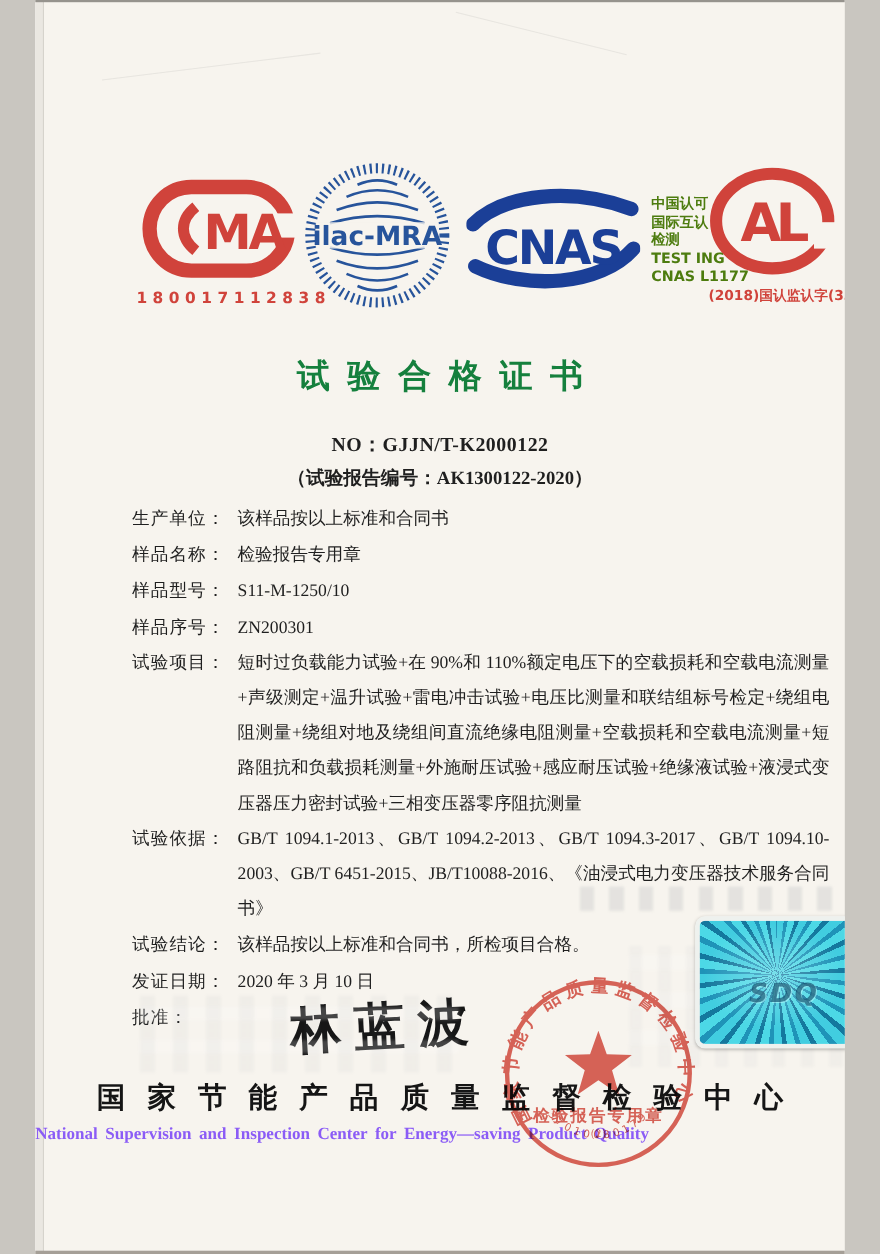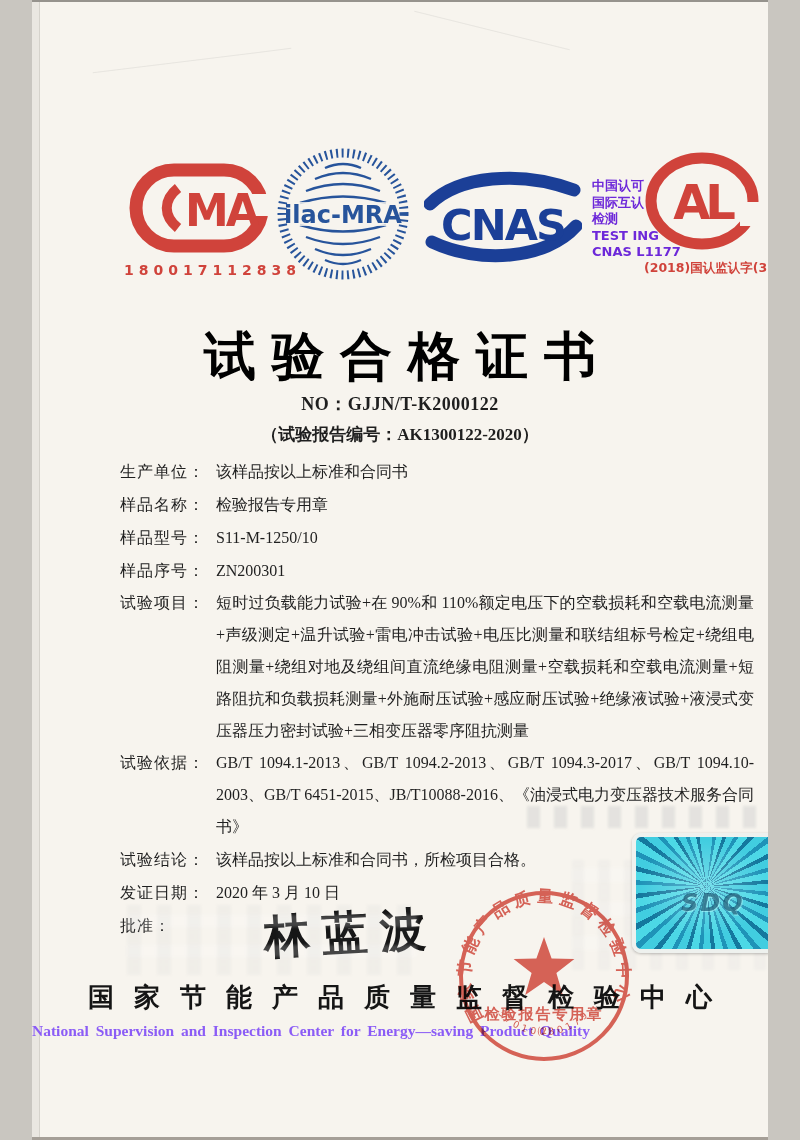--- a/index.html
+++ b/index.html
@@ -15,30 +15,30 @@
   .edge-bottom{position:absolute;left:0;bottom:0;right:0;height:3px;background:#a59f97;}
   .scratch{position:absolute;background:rgba(120,120,120,.12);transform:rotate(-7deg);height:1px;}
 
   
   .logo{position:absolute;}
   .cma-wrap{left:92px;top:162px;width:150px;text-align:center;}
   .cma-number{margin-top:2px;color:#d0433b;font-family:"DejaVu Sans","Liberation Sans",sans-serif;
     font-weight:bold;font-size:14px;letter-spacing:5px;white-space:nowrap;}
   .ilac-wrap{left:243px;top:146px;width:136px;}
   .cnas-wrap{left:392px;top:168px;display:flex;align-items:flex-start;}
-  .cnas-lines{margin-left:10px;margin-top:10px;color:#6d28d9;
+  .cnas-lines{margin-left:10px;margin-top:10px;color:#4d7c0f;
     font-family:"DejaVu Sans","Liberation Sans",sans-serif;font-weight:bold;
     font-size:13px;line-height:16.5px;white-space:nowrap;}
   .cal-wrap{left:612px;top:152px;width:178px;text-align:left;}
   .cal-caption{margin-top:6px;color:#d0433b;font-family:"DejaVu Sans","Liberation Sans",sans-serif;
     font-weight:bold;font-size:12.5px;white-space:nowrap;}
 
   
   .title{position:absolute;top:322px;left:0;width:100%;text-align:center;
-    font-size:52px;font-weight:bold;letter-spacing:16px;padding-left:16px;box-sizing:border-box;color:#000000;}
+    font-size:30px;font-weight:bold;letter-spacing:16px;padding-left:16px;box-sizing:border-box;color:#15803d;}
   .cert-no{position:absolute;top:392px;left:0;width:100%;text-align:center;
     font-size:18px;font-weight:bold;letter-spacing:.5px;}
   .report-no{position:absolute;top:423px;left:0;width:100%;text-align:center;
     font-size:17px;font-weight:bold;}
 
   
   .fields{position:absolute;top:455px;left:88px;width:634px;font-size:16px;}
   .row{display:flex;line-height:33px;}
   .row .label{flex:none;width:96px;letter-spacing:1px;white-space:nowrap;}
   .row .value{flex:1;}

